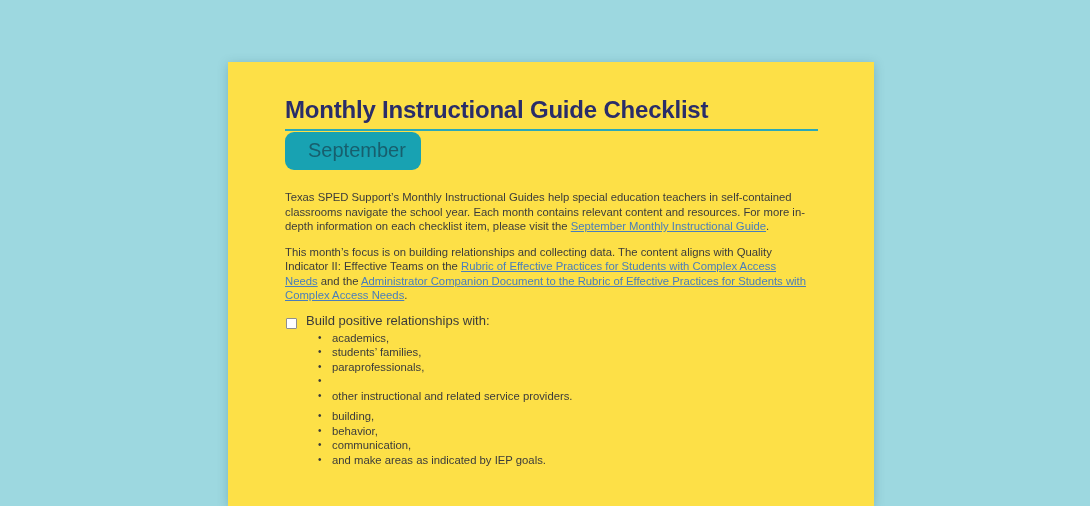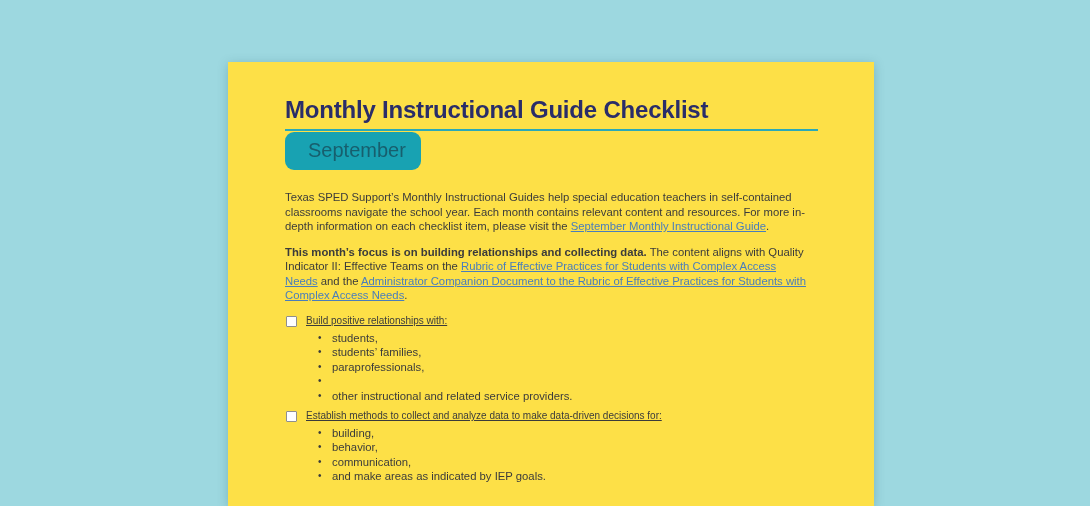--- a/index.html
+++ b/index.html
@@ -48,35 +48,34 @@
     border-radius: 9px;
   }
   .para {
     width: 522px;
     font-size: 11.3px;
     line-height: 14.5px;
     color: #3b3b3b;
   }
   .intro { margin-top: 20px; }
   .focus { margin-top: 11px; }
-  .para .bold { font-weight: 700; }
+  .para .bold { font-weight: 400; }
   .link {
     color: #4a7ebb;
     cursor: pointer;
   }
   .checklist { margin-top: 9px; }
   .check-group { margin-top: 0; }
   .check-group + .check-group { margin-top: 6px; }
   .check-row {
     display: flex;
-    align-items: center;
-    font-size: 10px;
+    align-items: flex-end;
+    font-size: 13px;
     line-height: 14.5px;
     color: #3b3b3b;
-    text-decoration: underline;
   }
   .checkbox {
     flex: none;
     width: 11px; height: 11px;
     border: 1.5px solid #8f8f8f;
     border-radius: 1px;
     background: #ffffff;
     margin: 1px 9px 0 1px;
     cursor: pointer;
   }
@@ -113,44 +112,40 @@
 
       <div class="checklist">
           <div class="check-group">
             <div class="check-row">
               <span class="checkbox"></span>
               <span>Build positive relationships with:</span>
             </div>
             <div class="bullets">
               <div class="bullet-row">
                 <span class="bullet-glyph">•</span>
-                <span>students,</span>
+                <span>academics,</span>
               </div>
               <div class="bullet-row">
                 <span class="bullet-glyph">•</span>
                 <span>students’ families,</span>
               </div>
               <div class="bullet-row">
                 <span class="bullet-glyph">•</span>
                 <span>paraprofessionals,</span>
               </div>
               <div class="bullet-row">
                 <span class="bullet-glyph">•</span>
               </div>
               <div class="bullet-row">
                 <span class="bullet-glyph">•</span>
                 <span>other instructional and related service providers.</span>
               </div>
             </div>
           </div>
           <div class="check-group">
-            <div class="check-row">
-              <span class="checkbox"></span>
-              <span>Establish methods to collect and analyze data to make data-driven decisions for:</span>
-            </div>
             <div class="bullets">
               <div class="bullet-row">
                 <span class="bullet-glyph">•</span>
                 <span>building,</span>
               </div>
               <div class="bullet-row">
                 <span class="bullet-glyph">•</span>
                 <span>behavior,</span>
               </div>
               <div class="bullet-row">

